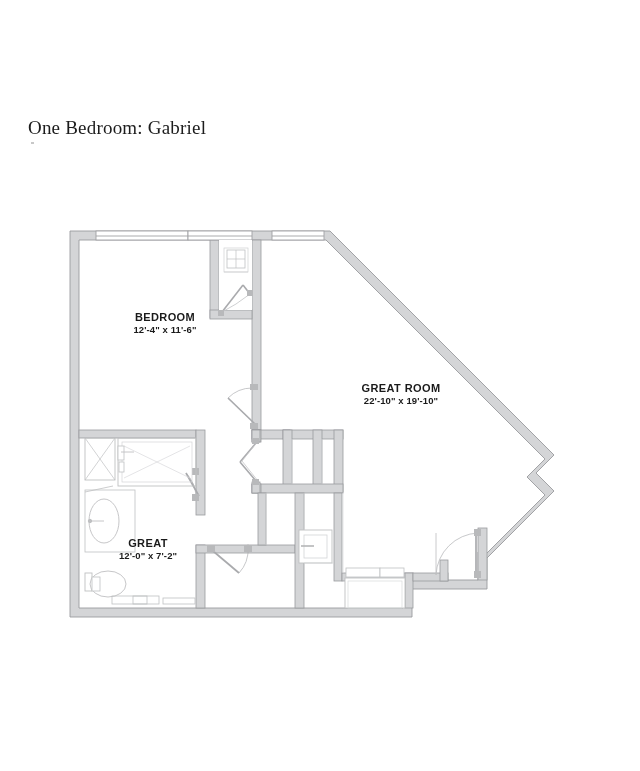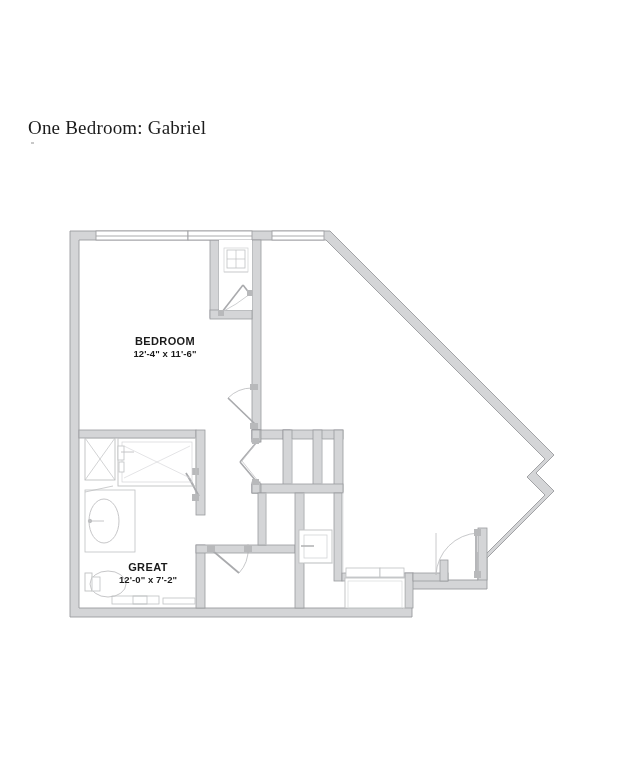--- a/index.html
+++ b/index.html
@@ -34,21 +34,20 @@
   #floorplan-svg {
     position: absolute;
     left: 0; top: 0;
   }
   .room-label {
     position: absolute;
     text-align: center;
     color: #1a1a1a;
     white-space: nowrap;
     transform: translateX(-50%);
-    margin-top: 24px;
   }
   .room-label .rl-name {
     display: block;
     font-size: 11px;
     font-weight: 700;
     letter-spacing: 0.4px;
     line-height: 13px;
   }
   .room-label .rl-dims {
     display: block;
@@ -270,19 +269,23 @@
       <line x1="322" y1="439" x2="322" y2="484"></line>
       <line x1="343" y1="493" x2="343" y2="573"></line>
     </g>
   </svg>
 
   <div id="label-bedroom" class="room-label">
     <span class="rl-name">BEDROOM</span>
     <span class="rl-dims">12'-4" x 11'-6"</span>
   </div>
 
+  <div id="label-greatroom" class="room-label">
+    <span class="rl-name">GREAT ROOM</span>
+    <span class="rl-dims">22'-10" x 19'-10"</span>
+  </div>
 
   <div id="label-bath" class="room-label">
     <span class="rl-name">GREAT</span>
     <span class="rl-dims">12'-0" x 7'-2"</span>
   </div>
 
 </div>
 
 </body></html>

